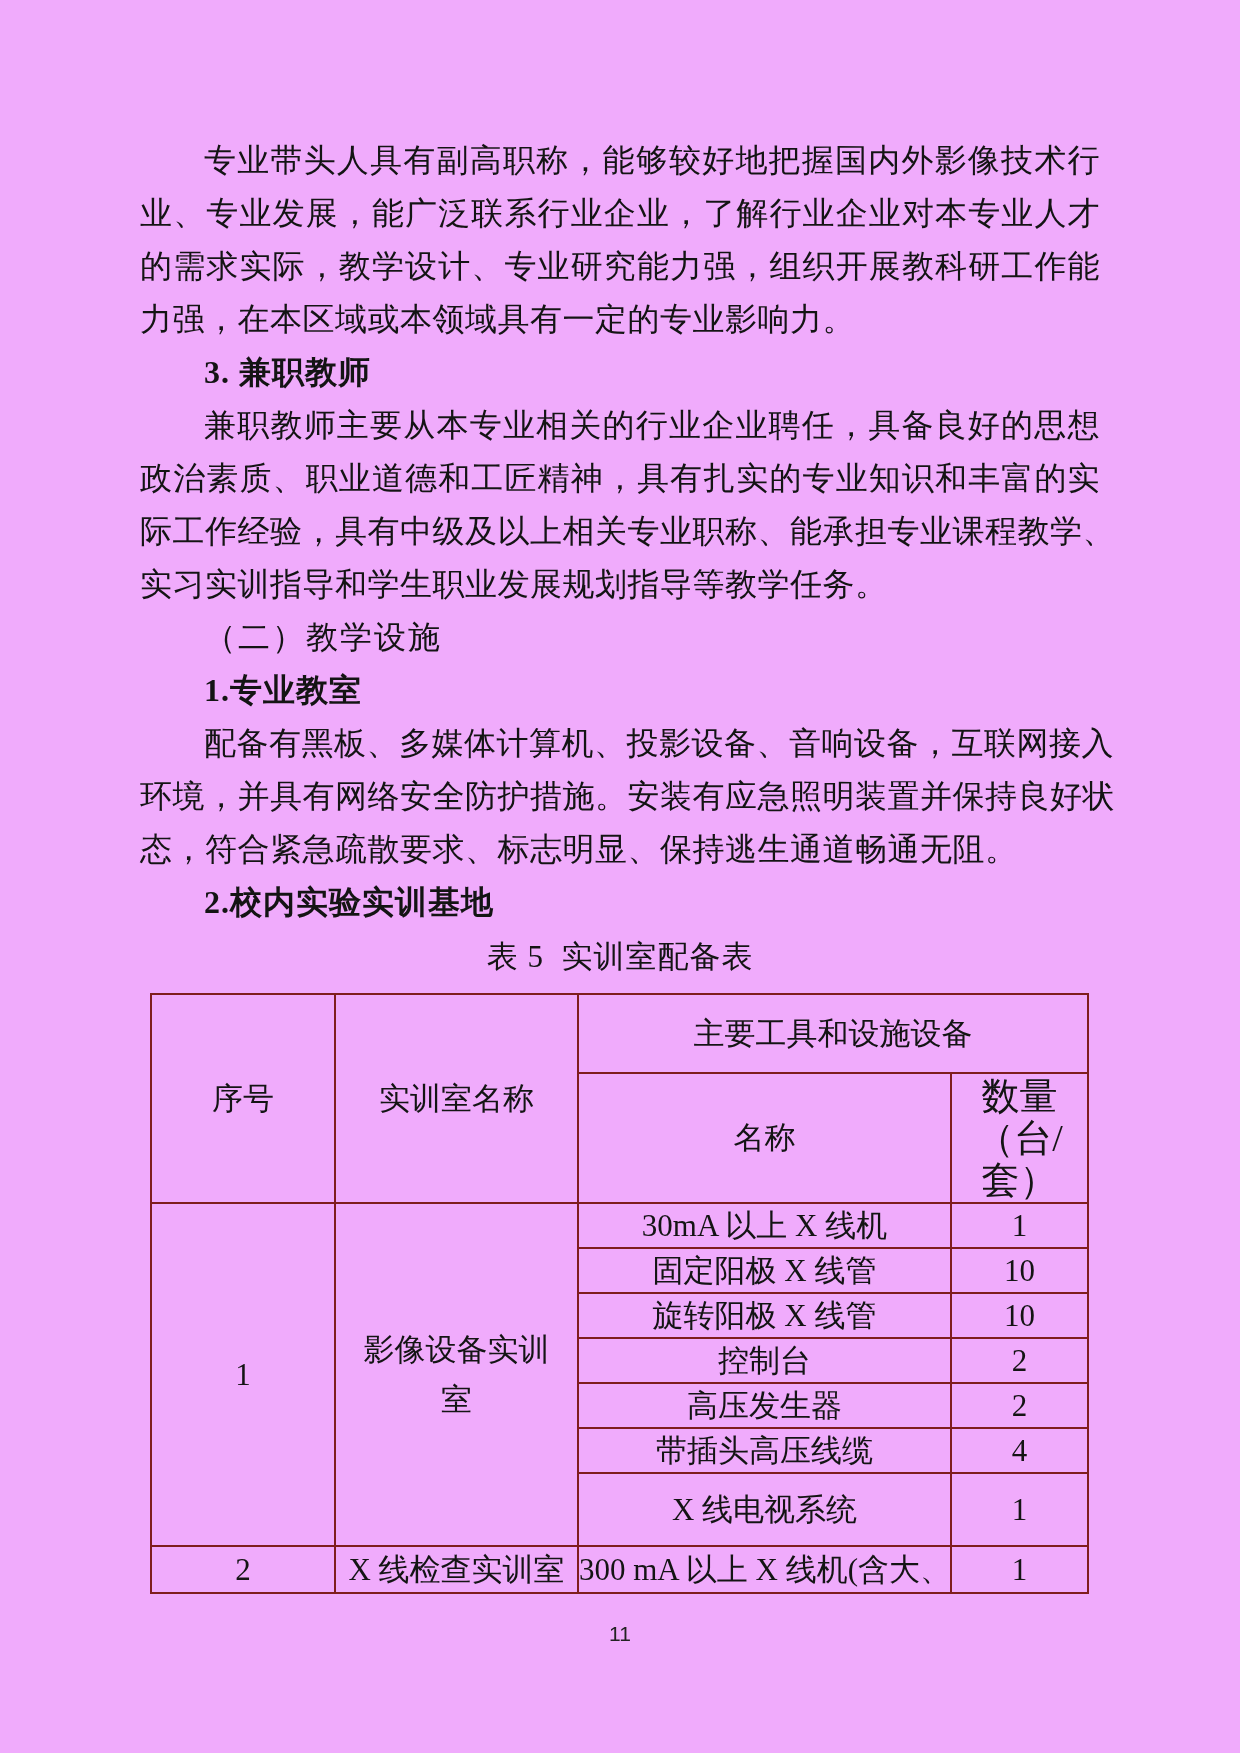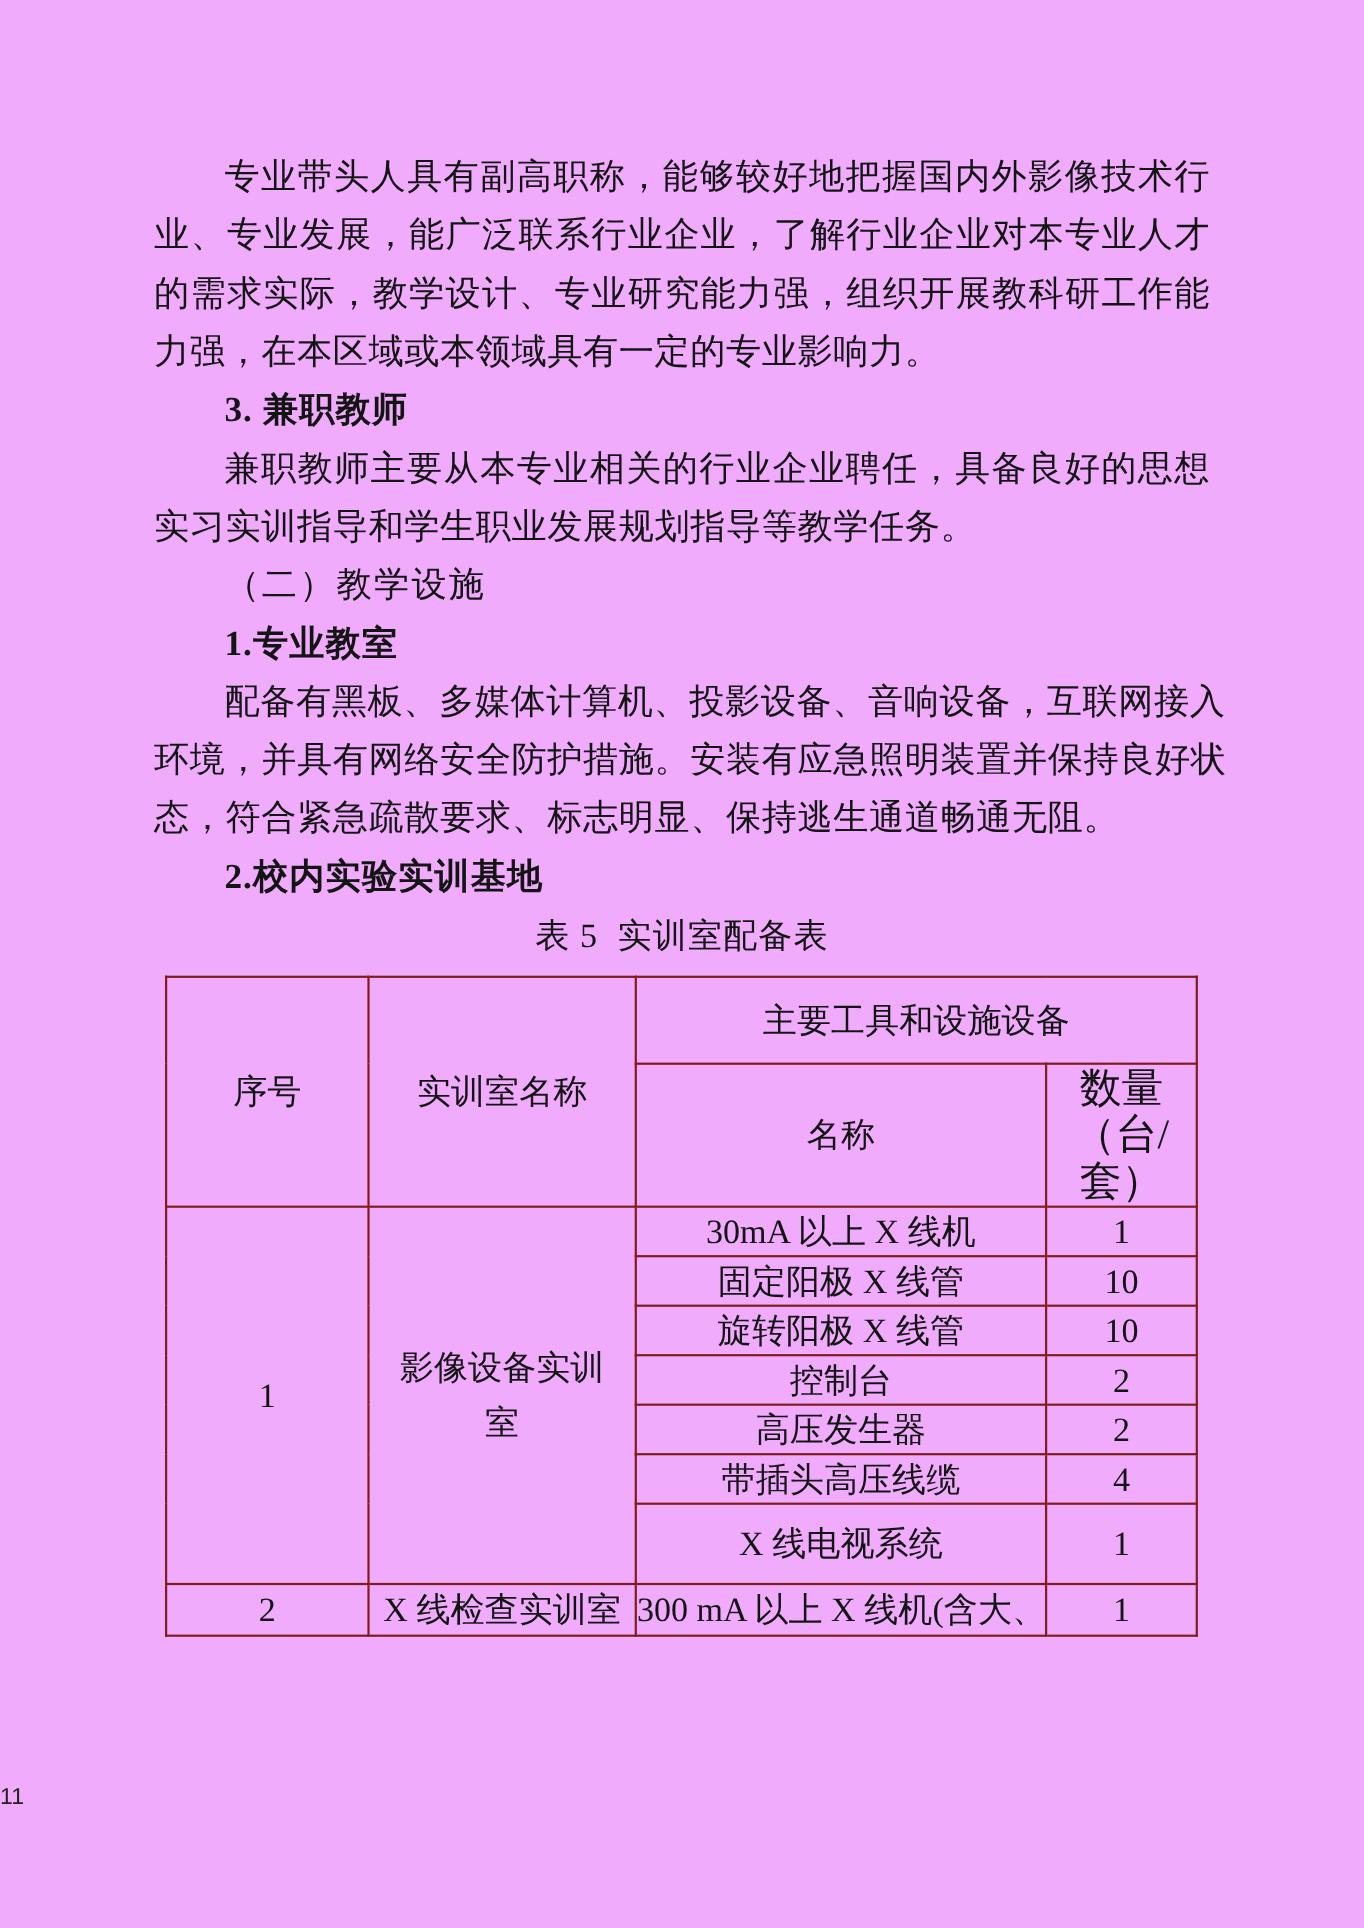--- a/index.html
+++ b/index.html
@@ -69,21 +69,21 @@
   tr.equip-row { height: 45px; }
   tr.equip-row-tall { height: 73px; }
   tr.row2 { height: 47px; }
   .qty-hd { font-size: 38px; line-height: 42px; }
   .room-wrap { display: inline-block; max-width: 200px; line-height: 50px; }
   td.left-cell { text-align: left; padding-left: 10px; white-space: nowrap; }
   .page-number {
     position: absolute;
     left: 0; right: 0;
     top: 1622px;
-    text-align: left;
+    text-align: center;
     font-size: 21px;
     font-family: "Liberation Sans", "DejaVu Sans", sans-serif;
     color: #222;
   }
 </style>
 </head>
 <body>
 
 <div class="page">
   <div class="content">
@@ -92,20 +92,22 @@
       <div class="line first">专业带头人具有副高职称，能够较好地把握国内外影像技术行</div>
       <div class="line">业、专业发展，能广泛联系行业企业，了解行业企业对本专业人才</div>
       <div class="line">的需求实际，教学设计、专业研究能力强，组织开展教科研工作能</div>
       <div class="line last">力强，在本区域或本领域具有一定的专业影响力。</div>
     </div>
 
     <div class="heading">3. 兼职教师</div>
 
     <div class="para">
       <div class="line first">兼职教师主要从本专业相关的行业企业聘任，具备良好的思想</div>
+      <div class="line">政治素质、职业道德和工匠精神，具有扎实的专业知识和丰富的实</div>
+      <div class="line">际工作经验，具有中级及以上相关专业职称、能承担专业课程教学、</div>
       <div class="line last">实习实训指导和学生职业发展规划指导等教学任务。</div>
     </div>
 
     <div class="heading kai">（二）教学设施</div>
 
     <div class="heading">1.专业教室</div>
 
     <div class="para">
       <div class="line first">配备有黑板、多媒体计算机、投影设备、音响设备，互联网接入</div>
       <div class="line">环境，并具有网络安全防护措施。安装有应急照明装置并保持良好状</div>

